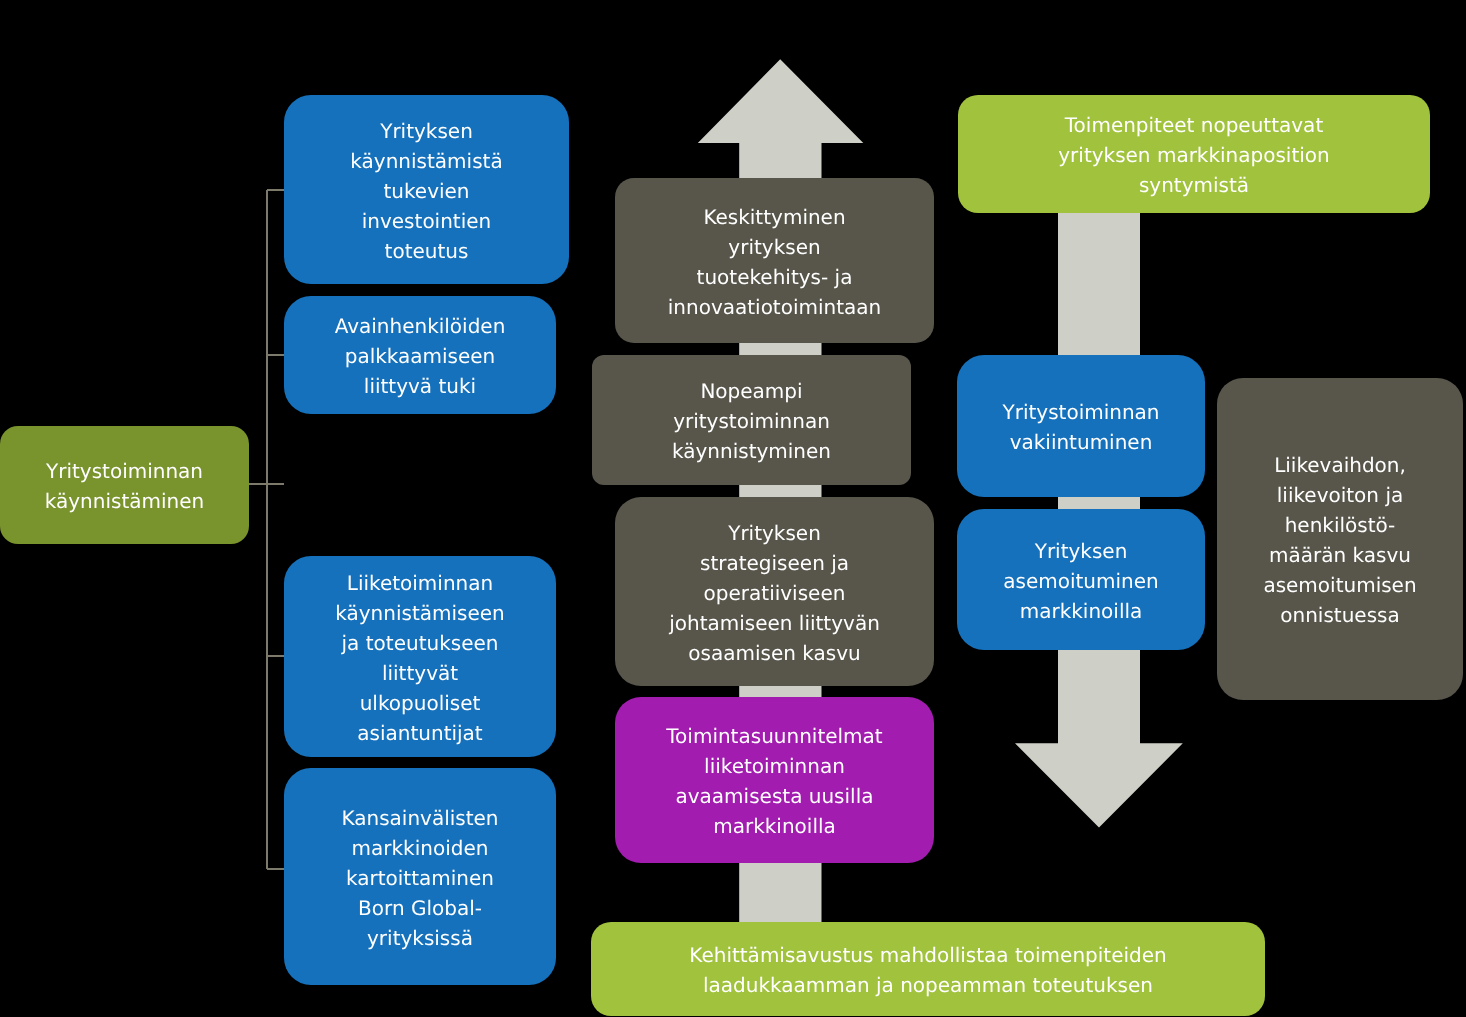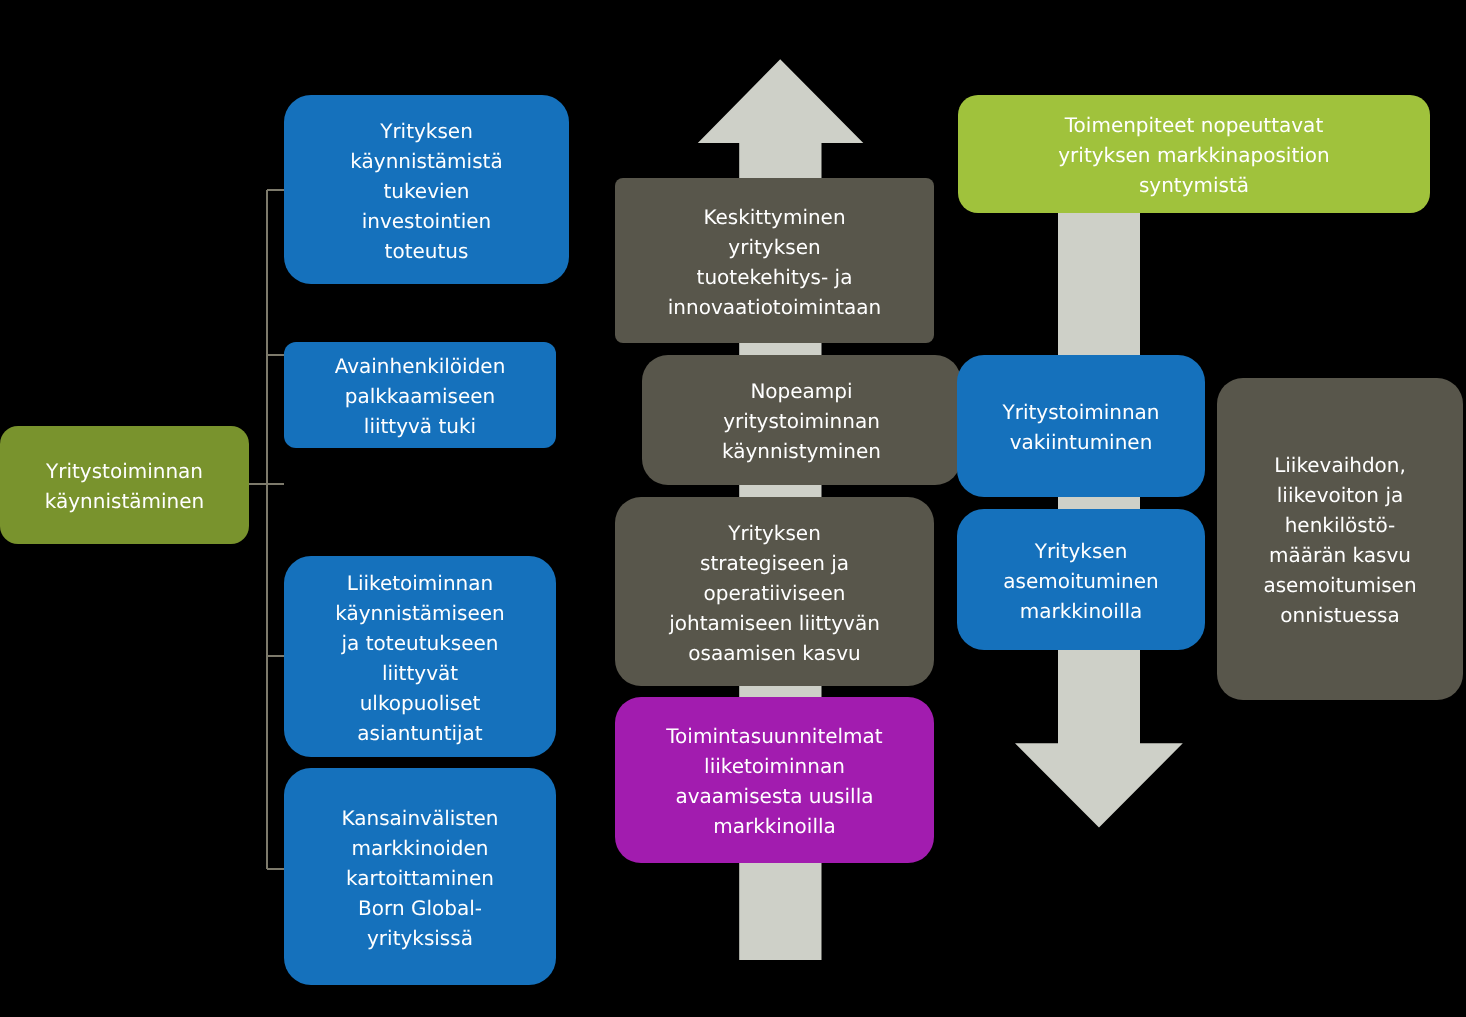--- a/index.html
+++ b/index.html
@@ -43,66 +43,70 @@
 käynnistäminen</span>
   </div>
 
   <div class="node blue" style="left: 284px; top: 95px; width: 285px; height: 189px; border-radius: 27px; background-color: rgb(21, 113, 188);">
     <span>Yrityksen
 käynnistämistä
 tukevien
 investointien
 toteutus</span>
   </div>
-  <div class="node blue" style="left: 284px; top: 296px; width: 272px; height: 106px; border-radius: 12px; background-color: rgb(21, 113, 188); margin-top: 46px;">
+  <div class="node blue" style="left: 284px; top: 296px; width: 272px; height: 118px; border-radius: 27px; background-color: rgb(21, 113, 188);">
     <span>Avainhenkilöiden
 palkkaamiseen
 liittyvä tuki</span>
   </div>
   <div class="node blue" style="left: 284px; top: 556px; width: 272px; height: 201px; border-radius: 27px; background-color: rgb(21, 113, 188);">
     <span>Liiketoiminnan
 käynnistämiseen
 ja toteutukseen
 liittyvät
 ulkopuoliset
 asiantuntijat</span>
   </div>
   <div class="node blue" style="left: 284px; top: 768px; width: 272px; height: 217px; border-radius: 27px; background-color: rgb(21, 113, 188);">
     <span>Kansainvälisten
 markkinoiden
 kartoittaminen
 Born Global-
 yrityksissä</span>
   </div>
 
-  <div class="node gray" style="left: 615px; top: 178px; width: 319px; height: 165px; border-radius: 8px; background-color: rgb(88, 86, 75);">
+  <div class="node gray" style="left: 615px; top: 178px; width: 319px; height: 165px; border-radius: 19px; background-color: rgb(88, 86, 75);">
     <span>Keskittyminen
 yrityksen
 tuotekehitys- ja
 innovaatiotoimintaan</span>
   </div>
-  <div class="node gray" style="left: 642px; top: 355px; width: 319px; height: 130px; border-radius: 26px; background-color: rgb(88, 86, 75);">
+  <div class="node gray" style="left: 592px; top: 355px; width: 319px; height: 130px; border-radius: 12px; background-color: rgb(88, 86, 75);">
     <span>Nopeampi
 yritystoiminnan
 käynnistyminen</span>
   </div>
   <div class="node gray" style="left: 615px; top: 497px; width: 319px; height: 189px; border-radius: 26px; background-color: rgb(88, 86, 75);">
     <span>Yrityksen
 strategiseen ja
 operatiiviseen
 johtamiseen liittyvän
 osaamisen kasvu</span>
   </div>
   <div class="node gray" style="left: 615px; top: 697px; width: 319px; height: 166px; border-radius: 26px; background-color: #a21caf;">
     <span>Toimintasuunnitelmat
 liiketoiminnan
 avaamisesta uusilla
 markkinoilla</span>
   </div>
 
+  <div class="node green-l" style="left: 591px; top: 922px; width: 674px; height: 94px; border-radius: 20px; background-color: rgb(160, 194, 60);">
+    <span>Kehittämisavustus mahdollistaa toimenpiteiden
+laadukkaamman ja nopeamman toteutuksen</span>
+  </div>
 
   <div class="node green-l" style="left: 958px; top: 95px; width: 472px; height: 118px; border-radius: 20px; background-color: rgb(160, 194, 60);">
     <span>Toimenpiteet nopeuttavat
 yrityksen markkinaposition
 syntymistä</span>
   </div>
 
   <div class="node blue" style="left: 957px; top: 355px; width: 248px; height: 142px; border-radius: 27px; background-color: rgb(21, 113, 188);">
     <span>Yritystoiminnan
 vakiintuminen</span>

